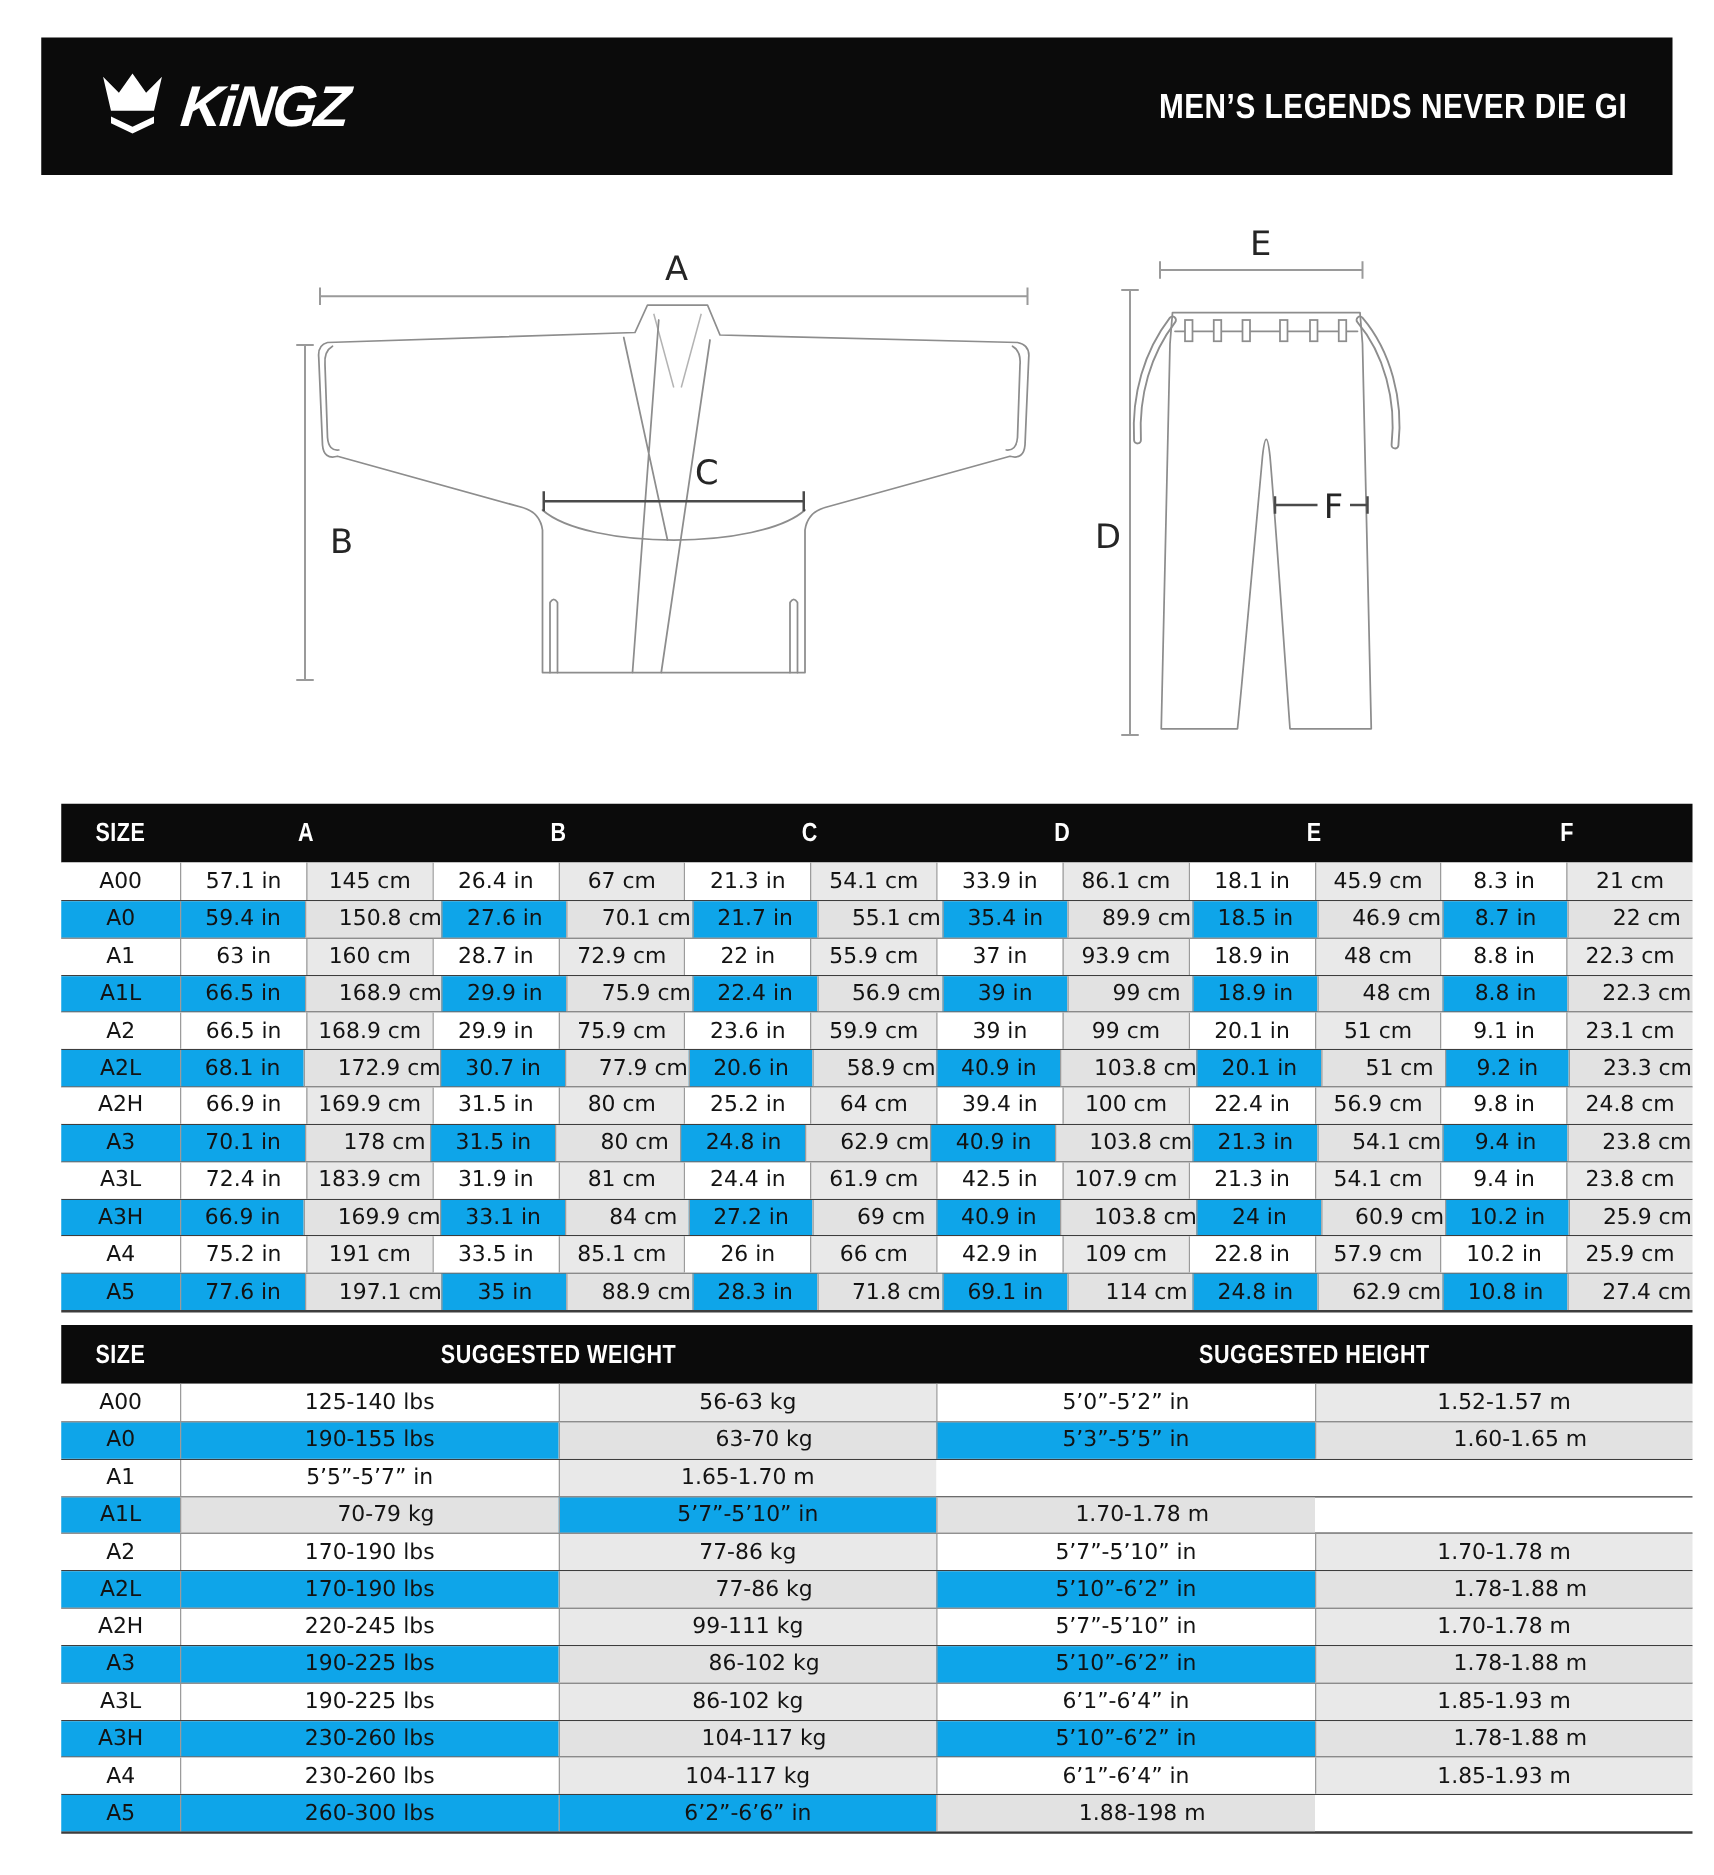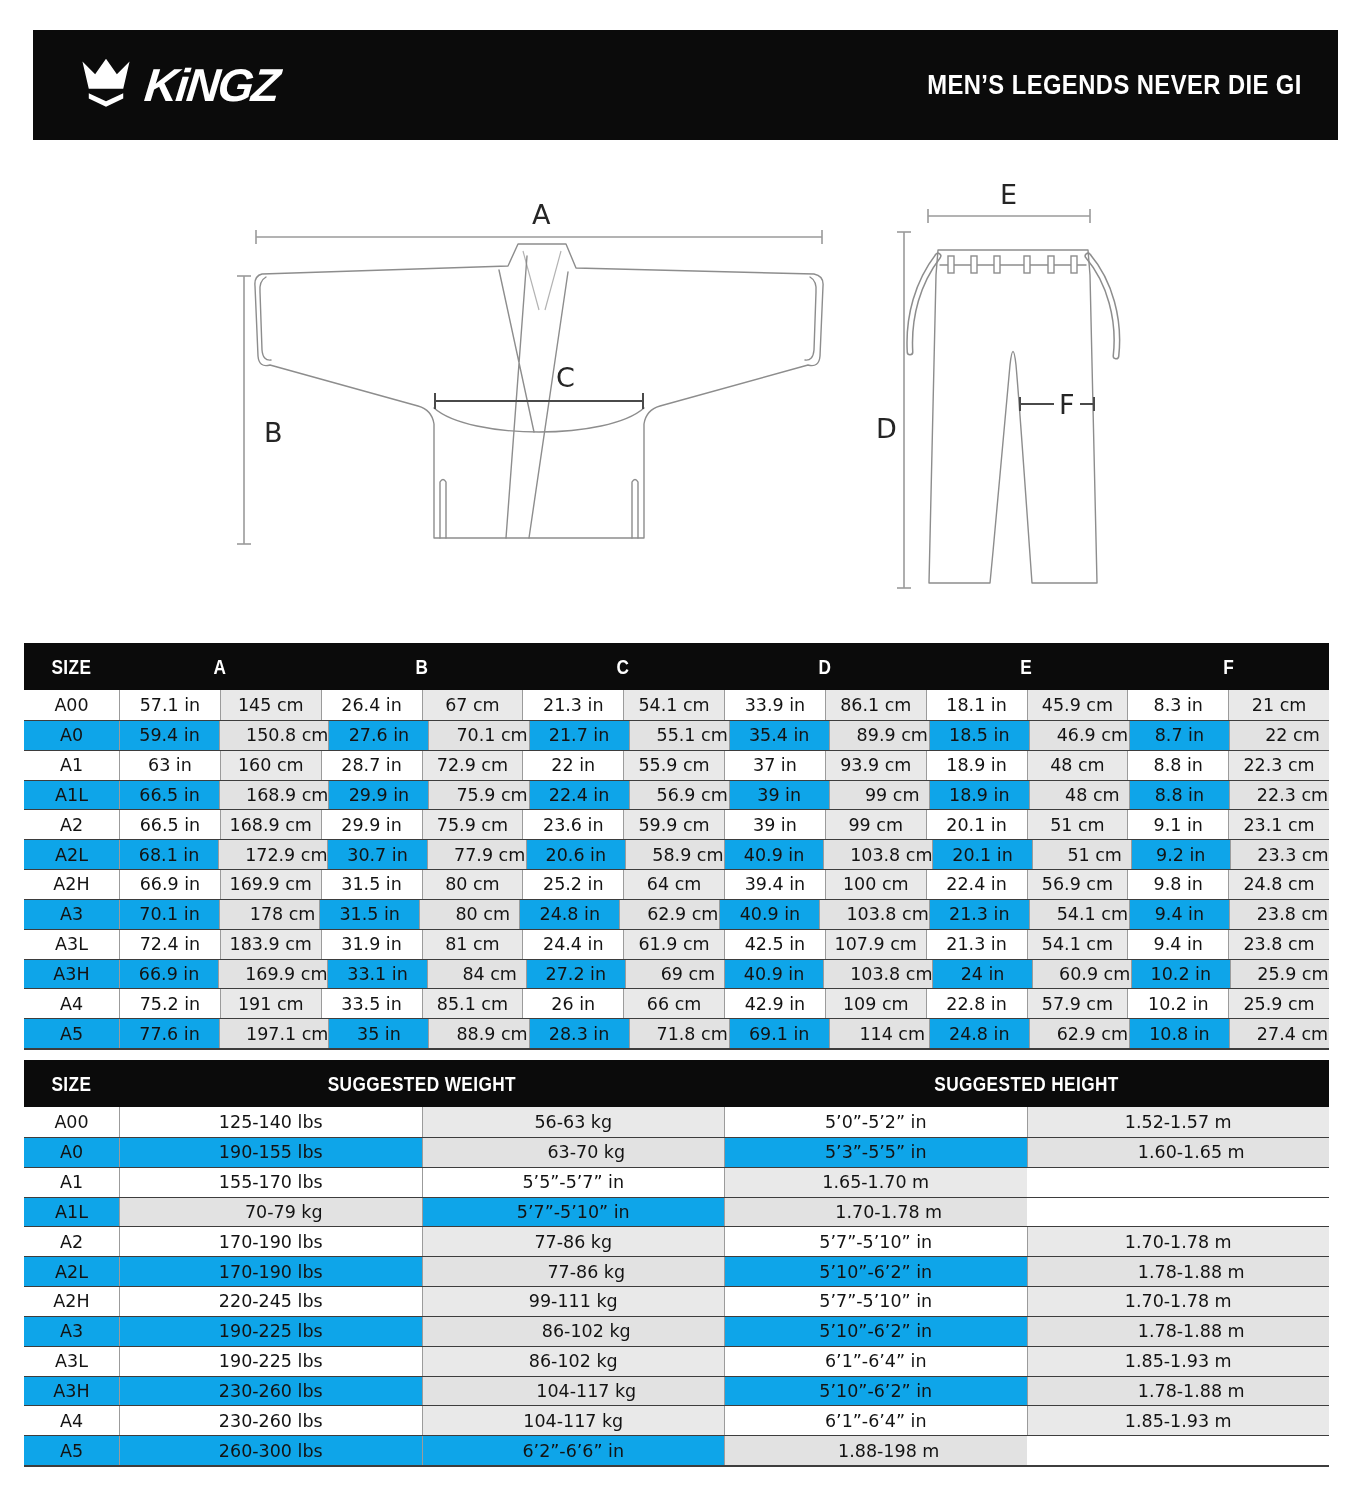--- a/index.html
+++ b/index.html
@@ -42,21 +42,21 @@
   .garment { fill: none; stroke: #8d8d8d; stroke-width: 1.4; stroke-linejoin: round; stroke-linecap: round; }
   .garment-light { fill: none; stroke: #b3b3b3; stroke-width: 1.2; }
   .dimline { stroke: #9a9a9a; stroke-width: 1.6; }
   .dimline-dark { stroke: #4a4a4a; stroke-width: 2; }
   .dim-label { fill: #252525; font-size: 27px; font-family: "DejaVu Sans", sans-serif; }
   .loop { fill: #ffffff; stroke: #8d8d8d; stroke-width: 1.4; }
   .string-outer { fill: none; stroke: #8d8d8d; stroke-width: 7; stroke-linecap: round; }
   .string-inner { fill: none; stroke: #ffffff; stroke-width: 4; stroke-linecap: round; }
 
   
-  .table { position: absolute; left: 24px; width: 1305px; }
+  .table { position: absolute; left: 49px; width: 1305px; }
   #size-table { top: 643px; }
   #fit-table  { top: 1060px; }
   .thead {
     display: grid; height: 47px; background: #0b0b0b;
     color: #fff; align-items: center;
   }
   .shead { grid-template-columns: 95px repeat(6, 1fr); }
   .fhead { grid-template-columns: 95px repeat(2, 1fr); }
   .th { text-align: center; }
   .th .cond {
@@ -372,21 +372,20 @@
         </div>
         <div class="trow fgrid alt">
           <div class="cell size-cell">A0</div>
           <div class="cell in-cell">190-155 lbs</div>
           <div class="cell cm-cell">63-70 kg</div>
           <div class="cell in-cell">5’3”-5’5” in</div>
           <div class="cell cm-cell">1.60-1.65 m</div>
         </div>
         <div class="trow fgrid">
           <div class="cell size-cell">A1</div>
-          <div class="cell in-cell">155-170 lbs</div>
           <div class="cell in-cell">5’5”-5’7” in</div>
           <div class="cell cm-cell">1.65-1.70 m</div>
         </div>
         <div class="trow fgrid alt">
           <div class="cell size-cell">A1L</div>
           <div class="cell cm-cell">70-79 kg</div>
           <div class="cell in-cell">5’7”-5’10” in</div>
           <div class="cell cm-cell">1.70-1.78 m</div>
         </div>
         <div class="trow fgrid">

